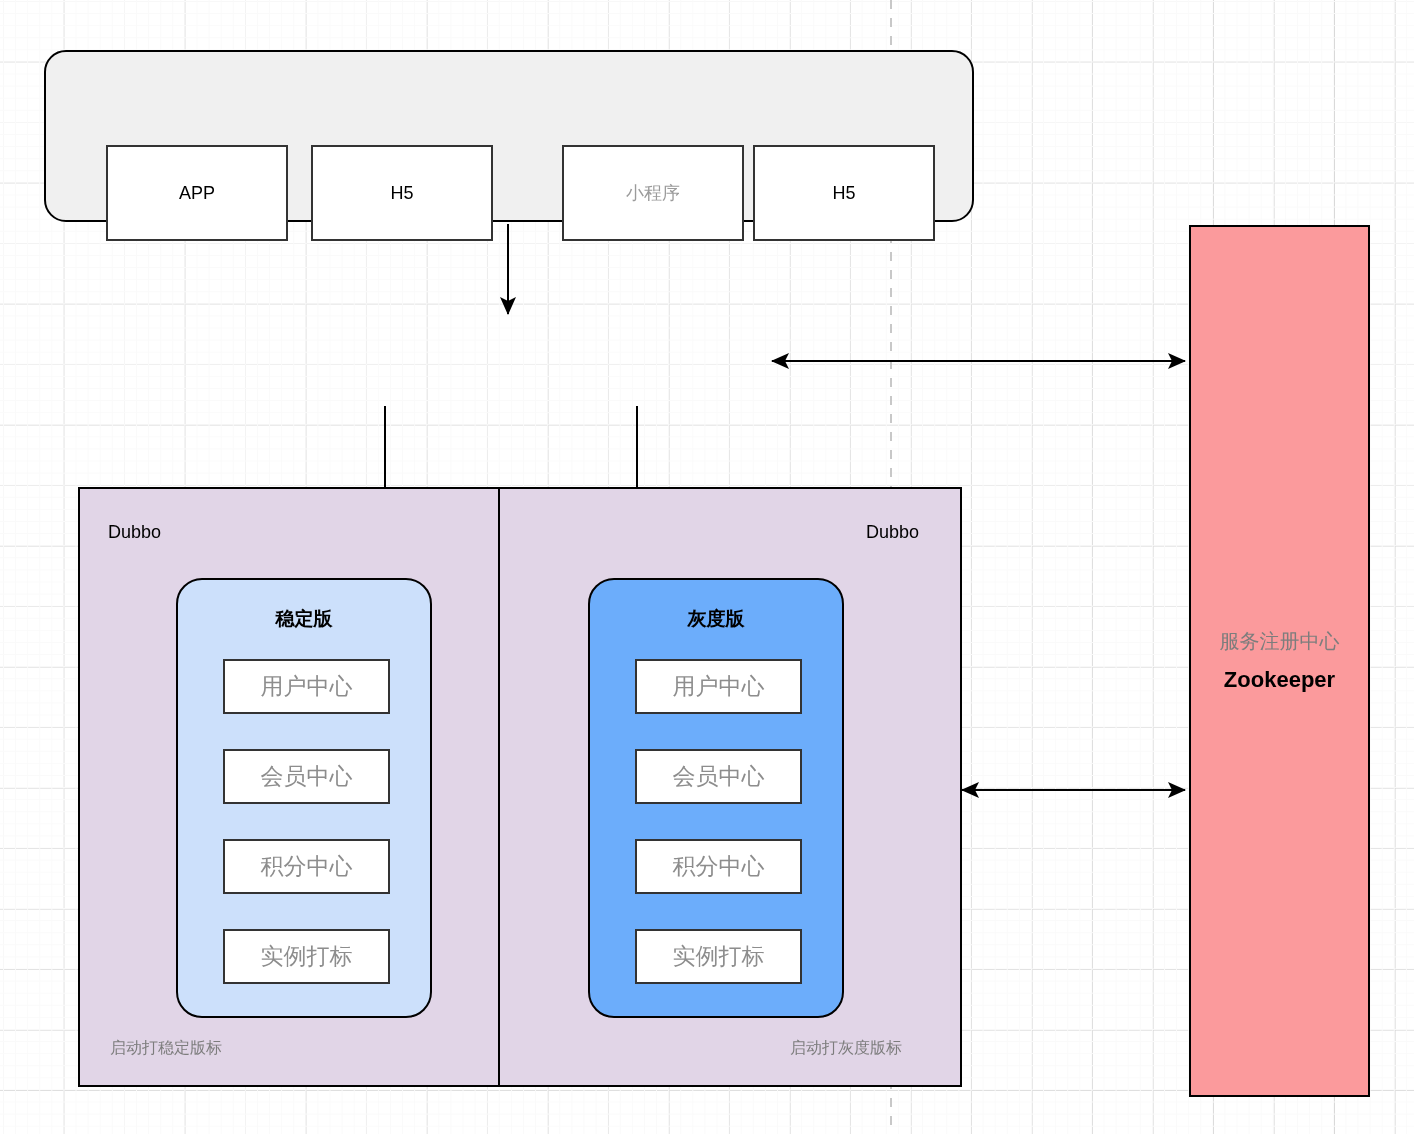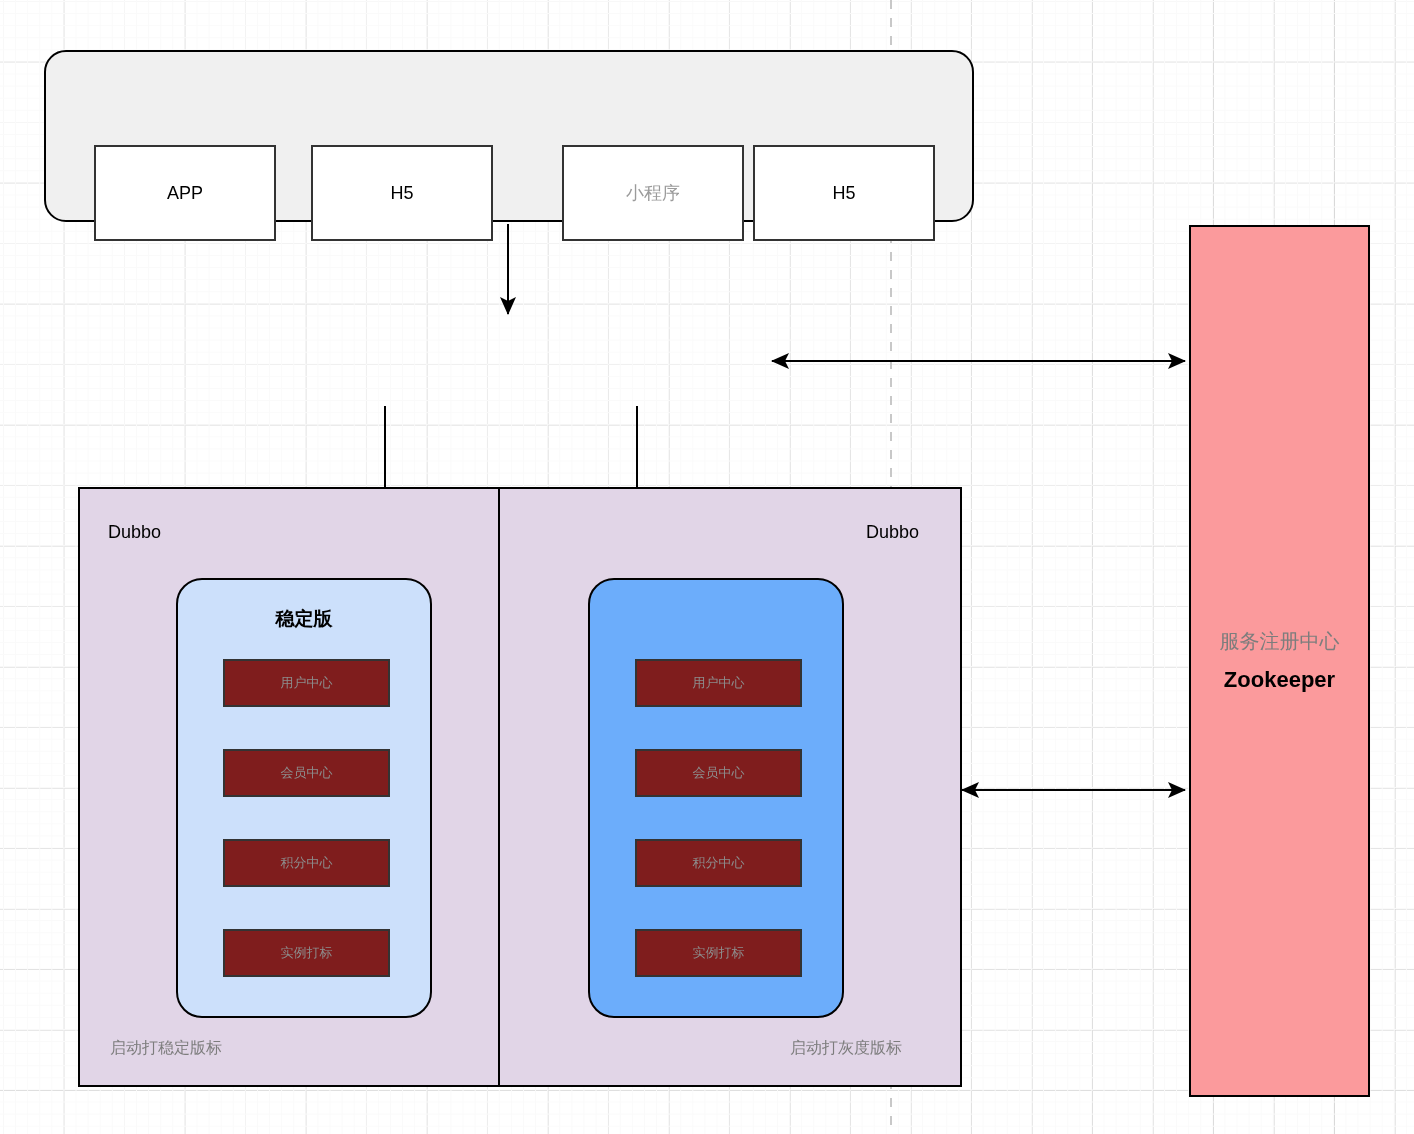--- a/index.html
+++ b/index.html
@@ -142,27 +142,27 @@
     font-size: 19px;
     font-weight: bold;
     color: #000000;
   }
 
   .service-box {
     position: absolute;
     box-sizing: border-box;
     left: 45px;
     width: 167px;
-    height: 48px;
-    background: #7f1d1d;
+    height: 55px;
+    background: #ffffff;
     border: 2px solid #333333;
     display: flex;
     align-items: center;
     justify-content: center;
-    font-size: 13px;
+    font-size: 23px;
     color: #8d8d8d;
   }
   .svc-0 { top: 79px; }
   .svc-1 { top: 169px; }
   .svc-2 { top: 259px; }
   .svc-3 { top: 349px; }
 
   
   .zookeeper {
     left: 1189px;
@@ -215,21 +215,21 @@
     <line x1="296" y1="714" x2="296" y2="746" stroke="#000000" stroke-width="2" marker-end="url(#arrowEnd)" marker-start="url(#arrowStart)"></line>
     <line x1="296" y1="804" x2="296" y2="836" stroke="#000000" stroke-width="2" marker-end="url(#arrowEnd)" marker-start="url(#arrowStart)"></line>
     <line x1="296" y1="894" x2="296" y2="926" stroke="#000000" stroke-width="2" marker-end="url(#arrowEnd)" marker-start="url(#arrowStart)"></line>
 
     <line x1="716" y1="714" x2="716" y2="746" stroke="#000000" stroke-width="2" marker-end="url(#arrowEnd)" marker-start="url(#arrowStart)"></line>
     <line x1="716" y1="804" x2="716" y2="836" stroke="#000000" stroke-width="2" marker-end="url(#arrowEnd)" marker-start="url(#arrowStart)"></line>
     <line x1="716" y1="894" x2="716" y2="926" stroke="#000000" stroke-width="2" marker-end="url(#arrowEnd)" marker-start="url(#arrowStart)"></line>
   </svg>
 
   <div class="node client-container">
-    <div class="client-box" style="left:48px;">APP</div>
+    <div class="client-box" style="left:60px;">APP</div>
     <div class="client-box" style="left:265px;">H5</div>
     <div class="client-box muted" style="left:482px;">小程序</div>
     <div class="client-box" style="left:707px;">H5</div>
   </div>
 
 
   <div class="node dubbo-panel"></div>
   <div class="panel-divider"></div>
   <div class="dubbo-label left">Dubbo</div>
   <div class="dubbo-label right">Dubbo</div>
@@ -238,20 +238,21 @@
 
   <div class="version-group stable">
     <div class="version-title">稳定版</div>
     <div class="service-box svc-0">用户中心</div>
     <div class="service-box svc-1">会员中心</div>
     <div class="service-box svc-2">积分中心</div>
     <div class="service-box svc-3">实例打标</div>
   </div>
 
   <div class="version-group gray">
+    <div class="version-title">灰度版</div>
     <div class="service-box svc-0">用户中心</div>
     <div class="service-box svc-1">会员中心</div>
     <div class="service-box svc-2">积分中心</div>
     <div class="service-box svc-3">实例打标</div>
   </div>
 
   <div class="node zookeeper">
     <div class="zk-sub">服务注册中心</div>
     <div class="zk-main">Zookeeper</div>
   </div>

